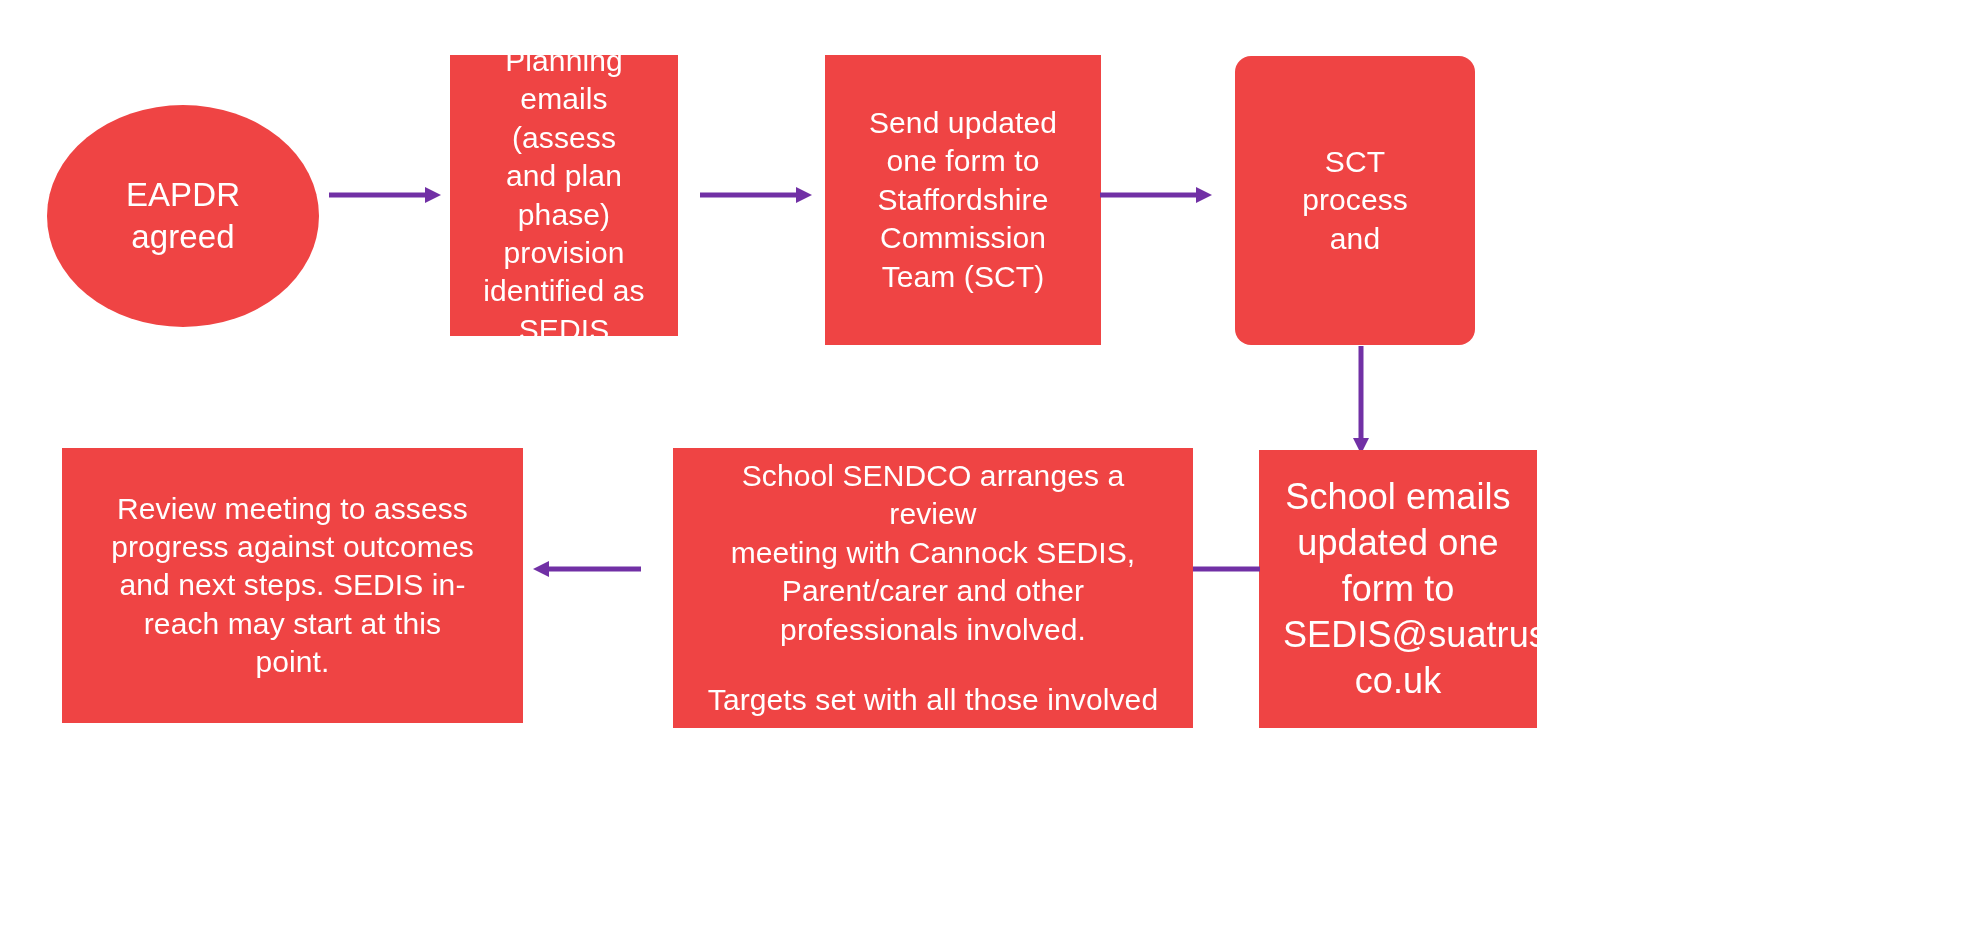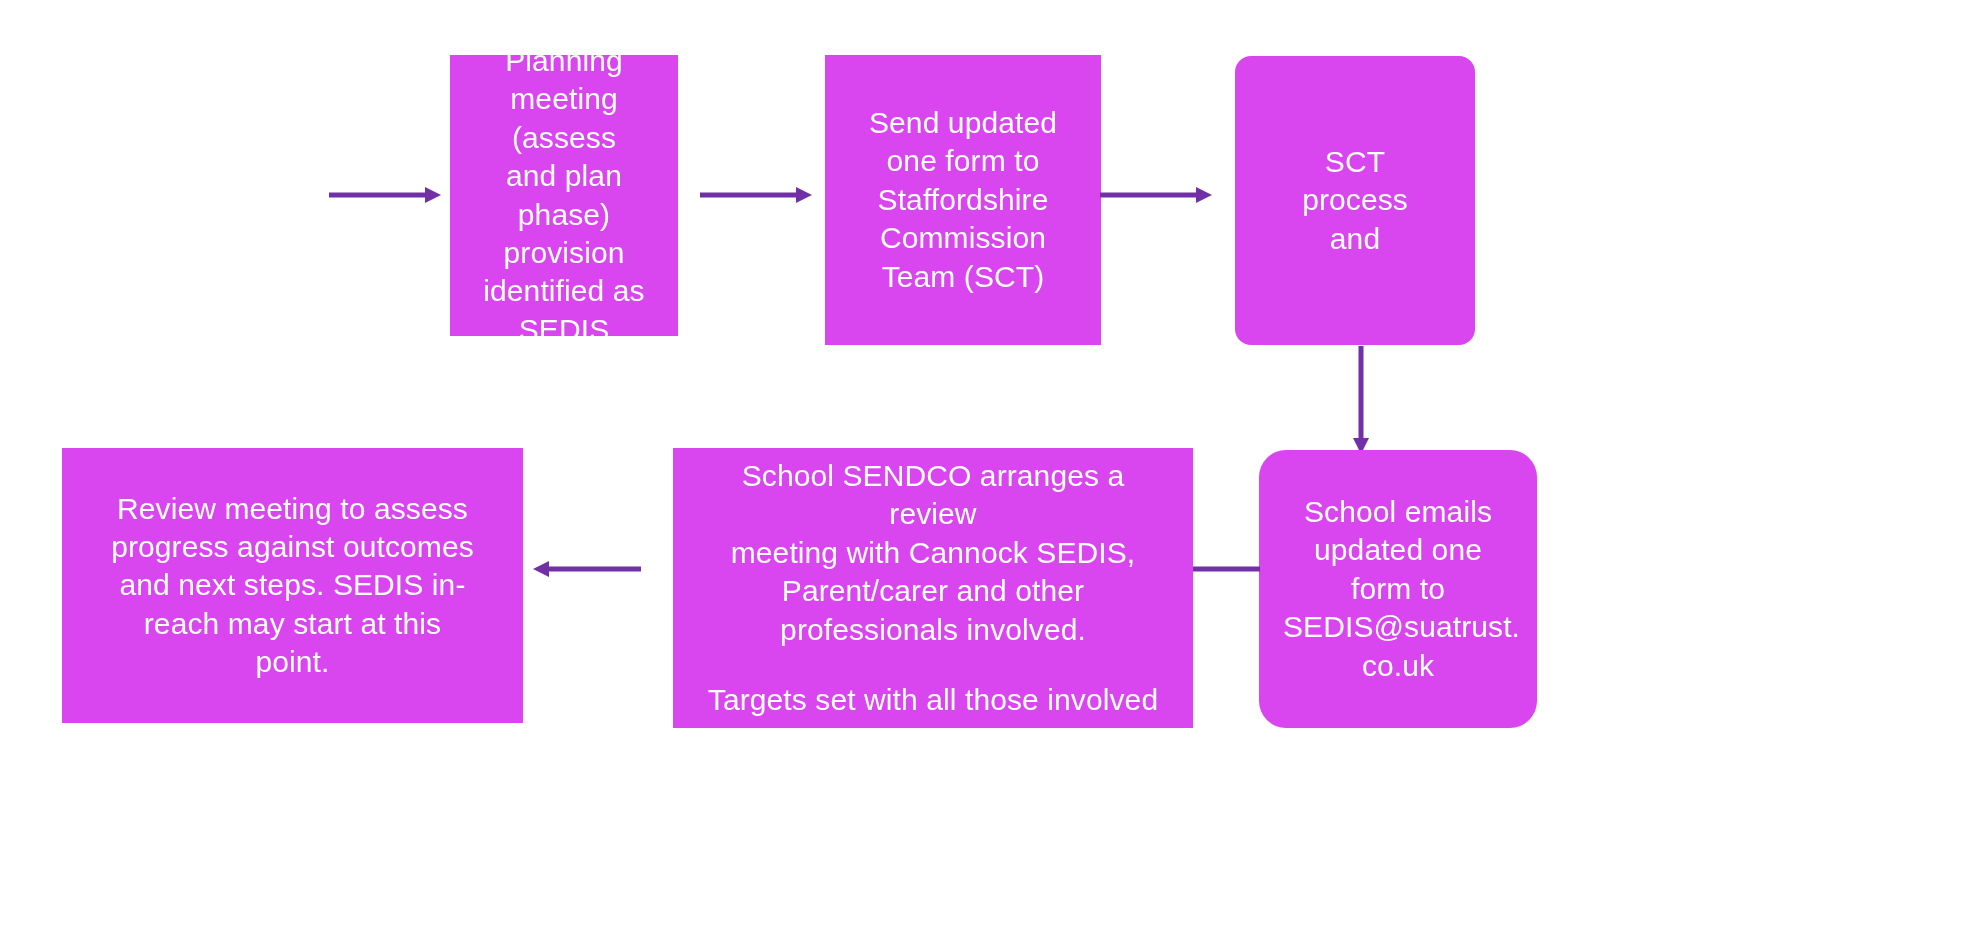--- a/index.html
+++ b/index.html
@@ -19,21 +19,21 @@
   }
   .node {
     position: absolute;
     box-sizing: border-box;
     display: flex;
     flex-direction: column;
     align-items: center;
     justify-content: center;
     text-align: center;
     color: #ffffff;
-    background: #d946ef;
+    background: #ef4444;
     font-weight: 400;
     line-height: 1.28;
     padding: 4px 24px;
     letter-spacing: 0.1px;
   }
   .node .line {
     display: block;
     width: 100%;
   }
   .node.ellipse {
@@ -55,22 +55,21 @@
     left: 825px; top: 55px;   width: 276px;  height: 290px;
     font-size: 30px;
   }
   #node-sct {
     left: 1235px; top: 56px;  width: 240px;  height: 289px;
     font-size: 30px;
     border-radius: 16px;
   }
   #node-school-emails {
     left: 1259px; top: 450px; width: 278px;  height: 278px;
-    font-size: 30px;
-    border-radius: 27px;
+    font-size: 36px;
   }
   #node-sendco {
     left: 625px;  top: 448px; width: 520px;  height: 280px;
     font-size: 30px;
     margin-left: 48px;
   }
   #node-review {
     left: 62px;   top: 448px; width: 461px;  height: 275px;
     font-size: 30px;
   }
@@ -84,31 +83,35 @@
   #arrow-send-sct        { left: 1100px; top: 186px; }
   #arrow-sct-emails      { left: 1352px; top: 346px; }
   #arrow-emails-sendco   { left: 1152px; top: 560px; }
   #arrow-sendco-review   { left: 533px;  top: 560px; }
 </style>
 </head>
 <body>
 
 <div id="canvas">
 
+  <div class="node ellipse" id="node-eapdr">
+    <span class="line">EAPDR</span>
+    <span class="line">agreed</span>
+  </div>
 
   <div class="arrow" id="arrow-eapdr-planning">
     <svg width="112" height="18" viewBox="0 0 112 18">
       <line x1="0" y1="9" x2="98" y2="9" stroke="#7130A5" stroke-width="5"></line>
       <polygon points="96,1 112,9 96,17" fill="#7130A5"></polygon>
     </svg>
   </div>
 
   <div class="node" id="node-planning">
     <span class="line">Planning</span>
-    <span class="line">meeting (assess</span>
+    <span class="line">emails (assess</span>
     <span class="line">and plan phase)</span>
     <span class="line">provision</span>
     <span class="line">identified as</span>
     <span class="line">SEDIS</span>
   </div>
 
   <div class="arrow" id="arrow-planning-send">
     <svg width="112" height="18" viewBox="0 0 112 18">
       <line x1="0" y1="9" x2="98" y2="9" stroke="#7130A5" stroke-width="5"></line>
       <polygon points="96,1 112,9 96,17" fill="#7130A5"></polygon>

